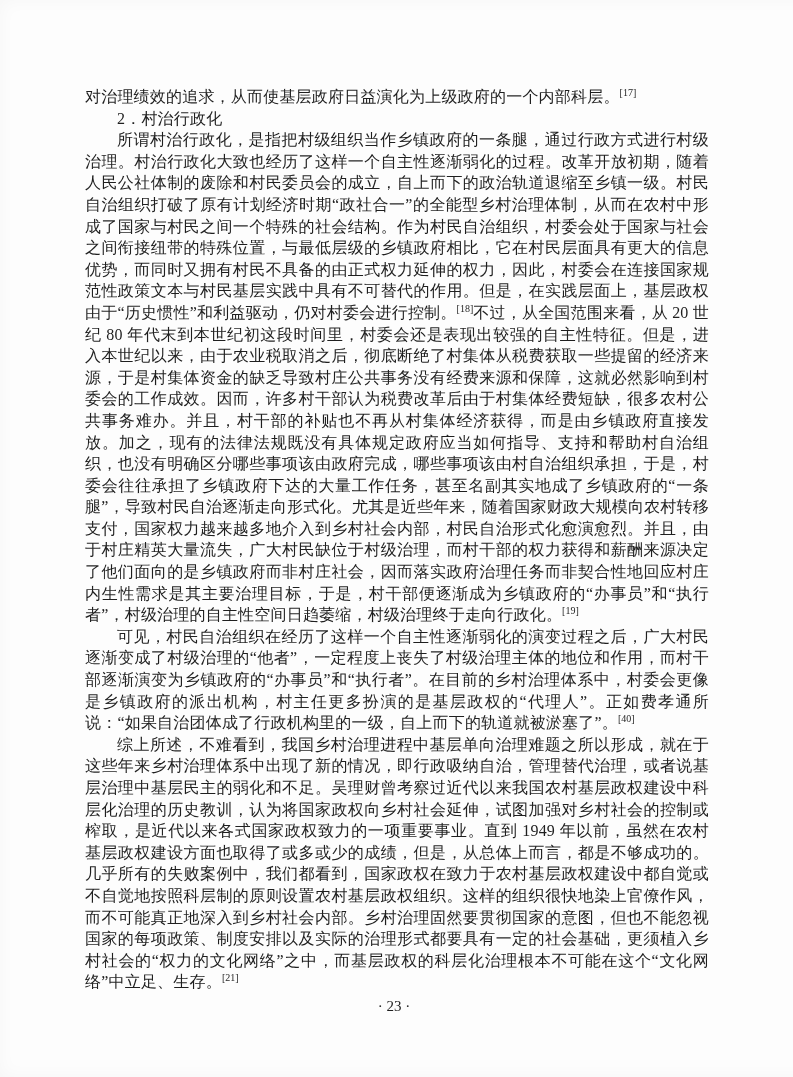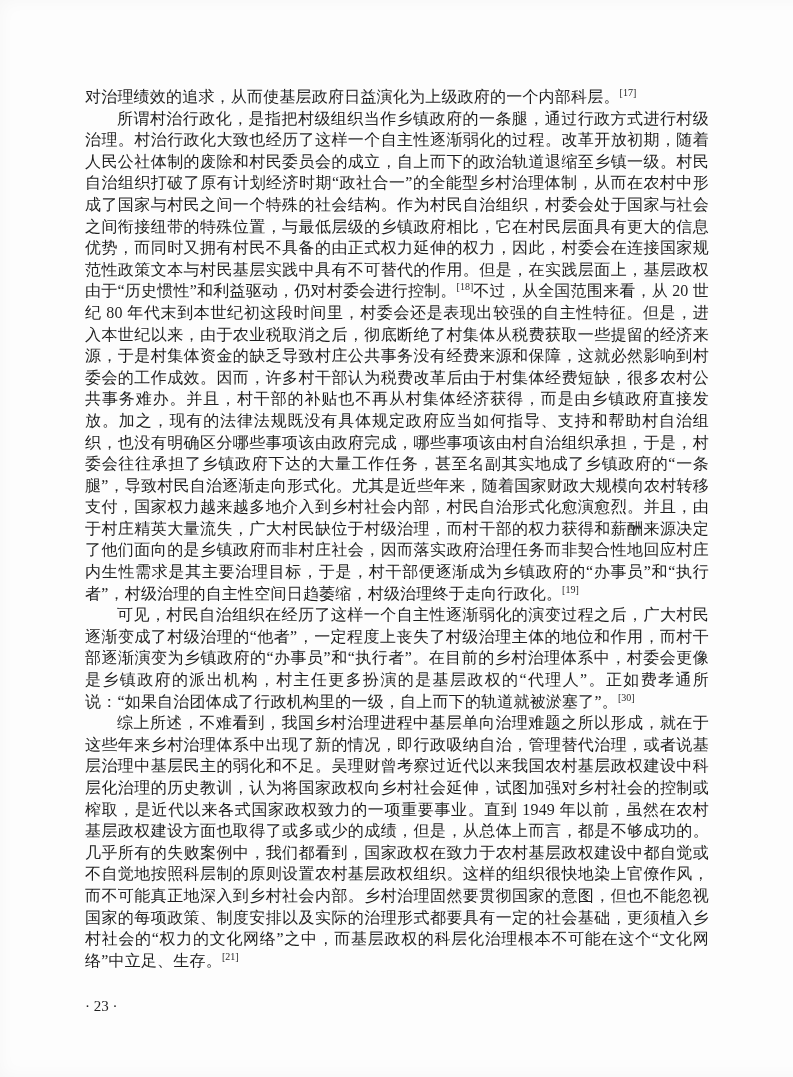--- a/index.html
+++ b/index.html
@@ -45,33 +45,34 @@
     font-size: 10px;
     line-height: 0;
     vertical-align: 6px;
     letter-spacing: 0;
   }
   .page-number {
     position: absolute;
     left: 85px;
     top: 996px;
     width: 624px;
-    text-align: left;
+    text-align: center;
     padding-right: 6px;
     box-sizing: border-box;
     color: #1f1f1f;
     font-size: 15px;
     line-height: 21.6px;
   }
 </style>
 </head>
 <body>
 
 <div class="page">
   <div class="text-block">
 
   <p><span>对治理绩效的追求，从而使基层政府日益演化为上级政府的一个内部科层。</span><span class="sup">[17]</span></p>
+      <p class="indent"><span>2．村治行政化</span></p>
       <p class="indent"><span>所谓村治行政化，是指把村级组织当作乡镇政府的一条腿，通过行政方式进行村级治理。村治行政化大致也经历了这样一个自主性逐渐弱化的过程。改革开放初期，随着人民公社体制的废除和村民委员会的成立，自上而下的政治轨道退缩至乡镇一级。村民自治组织打破了原有计划经济时期“政社合一”的全能型乡村治理体制，从而在农村中形成了国家与村民之间一个特殊的社会结构。作为村民自治组织，村委会处于国家与社会之间衔接纽带的特殊位置，与最低层级的乡镇政府相比，它在村民层面具有更大的信息优势，而同时又拥有村民不具备的由正式权力延伸的权力，因此，村委会在连接国家规范性政策文本与村民基层实践中具有不可替代的作用。但是，在实践层面上，基层政权由于“历史惯性”和利益驱动，仍对村委会进行控制。</span><span class="sup">[18]</span><span>不过，从全国范围来看，从 20 世纪 80 年代末到本世纪初这段时间里，村委会还是表现出较强的自主性特征。但是，进入本世纪以来，由于农业税取消之后，彻底断绝了村集体从税费获取一些提留的经济来源，于是村集体资金的缺乏导致村庄公共事务没有经费来源和保障，这就必然影响到村委会的工作成效。因而，许多村干部认为税费改革后由于村集体经费短缺，很多农村公共事务难办。并且，村干部的补贴也不再从村集体经济获得，而是由乡镇政府直接发放。加之，现有的法律法规既没有具体规定政府应当如何指导、支持和帮助村自治组织，也没有明确区分哪些事项该由政府完成，哪些事项该由村自治组织承担，于是，村委会往往承担了乡镇政府下达的大量工作任务，甚至名副其实地成了乡镇政府的“一条腿”，导致村民自治逐渐走向形式化。尤其是近些年来，随着国家财政大规模向农村转移支付，国家权力越来越多地介入到乡村社会内部，村民自治形式化愈演愈烈。并且，由于村庄精英大量流失，广大村民缺位于村级治理，而村干部的权力获得和薪酬来源决定了他们面向的是乡镇政府而非村庄社会，因而落实政府治理任务而非契合性地回应村庄内生性需求是其主要治理目标，于是，村干部便逐渐成为乡镇政府的“办事员”和“执行者”，村级治理的自主性空间日趋萎缩，村级治理终于走向行政化。</span><span class="sup">[19]</span></p>
-      <p class="indent"><span>可见，村民自治组织在经历了这样一个自主性逐渐弱化的演变过程之后，广大村民逐渐变成了村级治理的“他者”，一定程度上丧失了村级治理主体的地位和作用，而村干部逐渐演变为乡镇政府的“办事员”和“执行者”。在目前的乡村治理体系中，村委会更像是乡镇政府的派出机构，村主任更多扮演的是基层政权的“代理人”。正如费孝通所说：“如果自治团体成了行政机构里的一级，自上而下的轨道就被淤塞了”。</span><span class="sup">[30]</span></p>
+      <p class="indent"><span>可见，村民自治组织在经历了这样一个自主性逐渐弱化的演变过程之后，广大村民逐渐变成了村级治理的“他者”，一定程度上丧失了村级治理主体的地位和作用，而村干部逐渐演变为乡镇政府的“办事员”和“执行者”。在目前的乡村治理体系中，村委会更像是乡镇政府的派出机构，村主任更多扮演的是基层政权的“代理人”。正如费孝通所说：“如果自治团体成了行政机构里的一级，自上而下的轨道就被淤塞了”。</span><span class="sup">[40]</span></p>
       <p class="indent"><span>综上所述，不难看到，我国乡村治理进程中基层单向治理难题之所以形成，就在于这些年来乡村治理体系中出现了新的情况，即行政吸纳自治，管理替代治理，或者说基层治理中基层民主的弱化和不足。吴理财曾考察过近代以来我国农村基层政权建设中科层化治理的历史教训，认为将国家政权向乡村社会延伸，试图加强对乡村社会的控制或榨取，是近代以来各式国家政权致力的一项重要事业。直到 1949 年以前，虽然在农村基层政权建设方面也取得了或多或少的成绩，但是，从总体上而言，都是不够成功的。几乎所有的失败案例中，我们都看到，国家政权在致力于农村基层政权建设中都自觉或不自觉地按照科层制的原则设置农村基层政权组织。这样的组织很快地染上官僚作风，而不可能真正地深入到乡村社会内部。乡村治理固然要贯彻国家的意图，但也不能忽视国家的每项政策、制度安排以及实际的治理形式都要具有一定的社会基础，更须植入乡村社会的“权力的文化网络”之中，而基层政权的科层化治理根本不可能在这个“文化网络”中立足、生存。</span><span class="sup">[21]</span></p>
     </div>
   <div class="page-number">· 23 ·</div>
 </div>
 
 </body></html>

